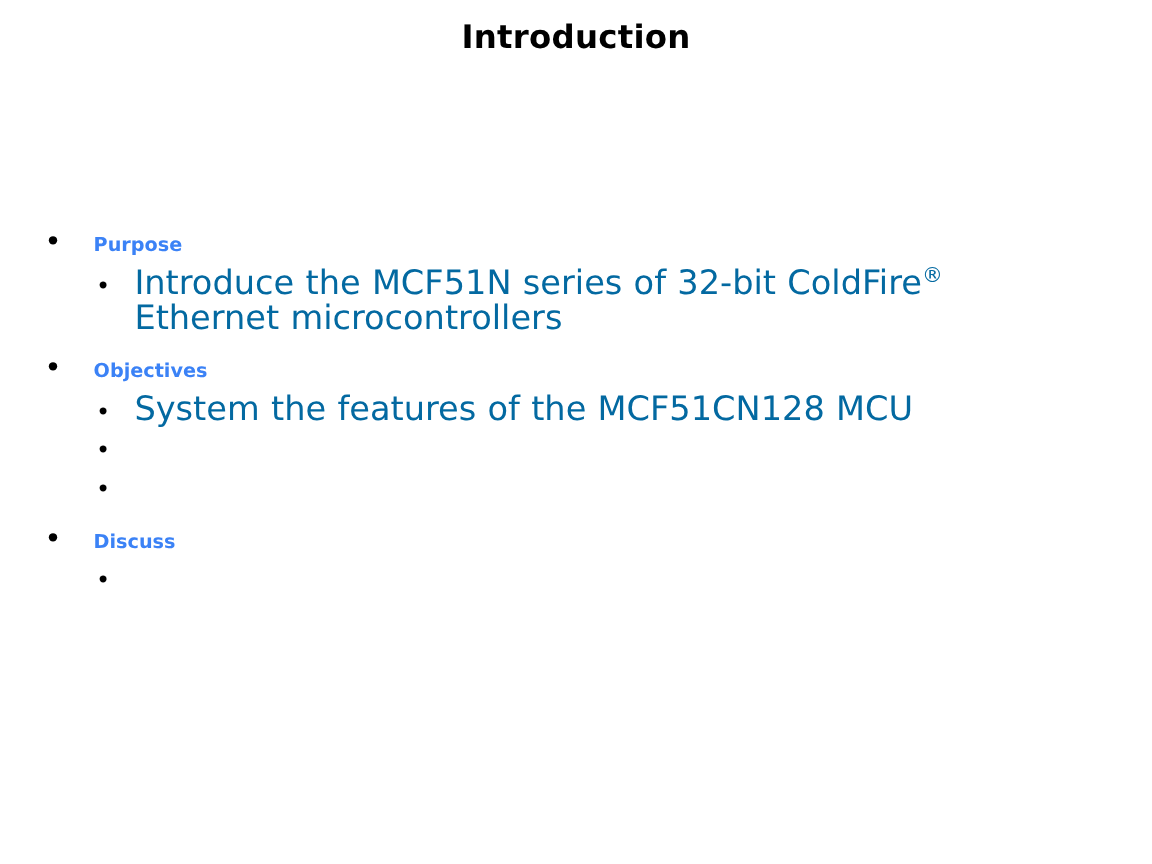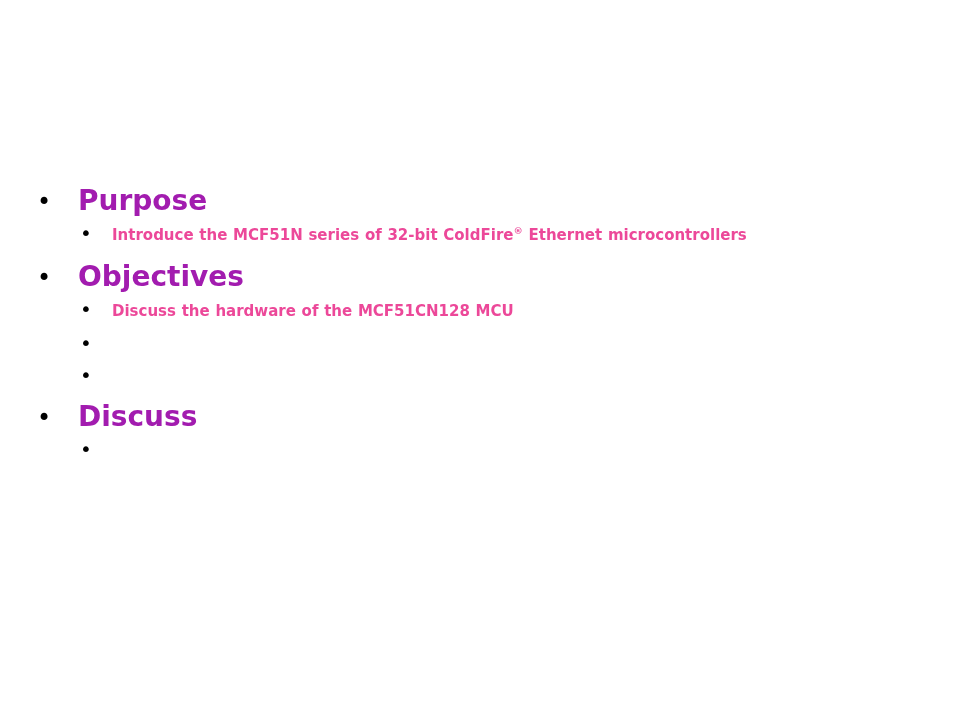--- a/index.html
+++ b/index.html
@@ -70,24 +70,24 @@
     font-size: 24px;
     line-height: 30px;
     color: #000000;
     text-align: left;
     padding-left: 7px;
     box-sizing: border-box;
   }
 
   .lvl1-text {
     flex: 1 1 auto;
-    font-size: 28px;
+    font-size: 16px;
     font-weight: bold;
     line-height: 30px;
-    color: #a21caf;
+    color: #3b82f6;
   }
 
   
   ul.lvl2 {
     list-style: none;
     margin: 0 0 6px 0;
     padding: 0;
   }
 
   li.lvl2-item {
@@ -102,42 +102,43 @@
     font-size: 20px;
     line-height: 29px;
     color: #000000;
     padding-left: 50px;
     box-sizing: border-box;
   }
 
   .lvl2-text {
     flex: 1 1 auto;
     max-width: 762px;
-    font-size: 15px;
-    font-weight: bold;
+    font-size: 28px;
+    font-weight: normal;
     line-height: 29px;
-    color: #ec4899;
+    color: #0369a1;
     word-spacing: 0.5px;
   }
 
   .sup {
     font-size: 0.62em;
     vertical-align: super;
     line-height: 0;
   }
 
   .spacer-lvl1 {
     height: 6px;
   }
 </style>
 </head>
 <body>
 
 <div class="slide">
 
+  <div class="slide-title">Introduction</div>
 
   <div class="slide-body">
     <ul class="lvl1">
 
       <li class="lvl1-item">
         <div class="lvl1-line">
           <span class="lvl1-bullet">•</span>
           <span class="lvl1-text">Purpose</span>
         </div>
         <ul class="lvl2">
@@ -151,21 +152,21 @@
       <div class="spacer-lvl1"></div>
 
       <li class="lvl1-item">
         <div class="lvl1-line">
           <span class="lvl1-bullet">•</span>
           <span class="lvl1-text">Objectives</span>
         </div>
         <ul class="lvl2">
           <li class="lvl2-item">
             <span class="lvl2-bullet">•</span>
-            <span class="lvl2-text">Discuss the hardware of the MCF51CN128 MCU</span>
+            <span class="lvl2-text">System the features of the MCF51CN128 MCU</span>
           </li>
           <li class="lvl2-item">
             <span class="lvl2-bullet">•</span>
           </li>
           <li class="lvl2-item">
             <span class="lvl2-bullet">•</span>
           </li>
         </ul>
       </li>
 

